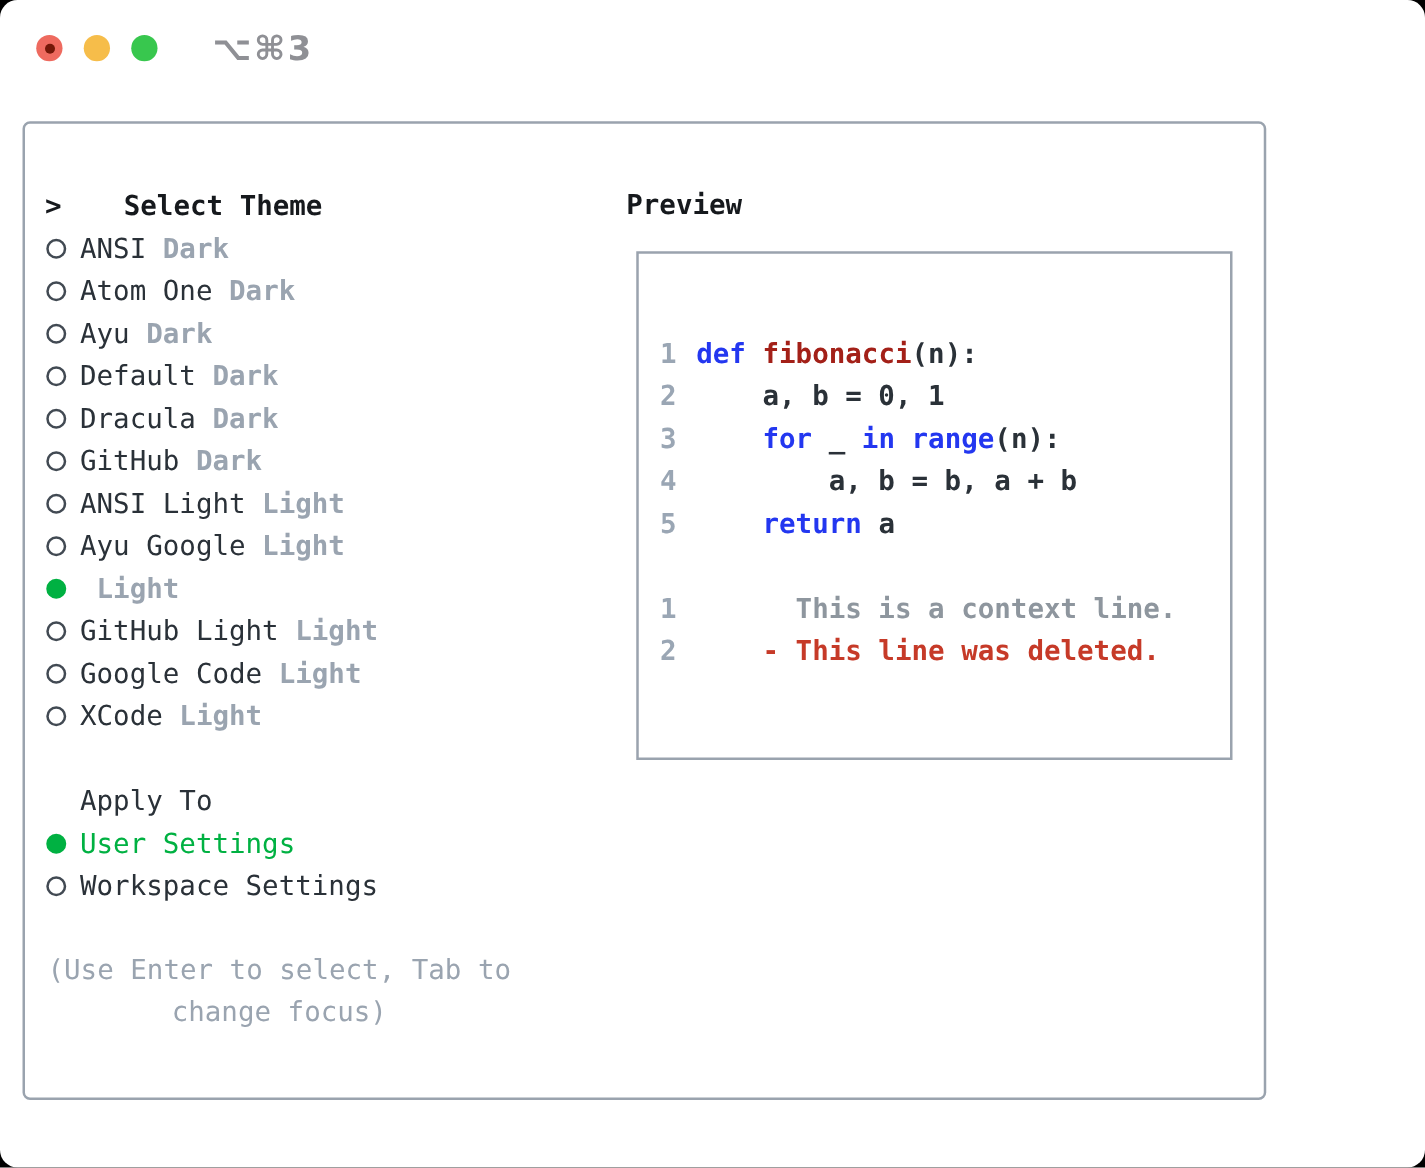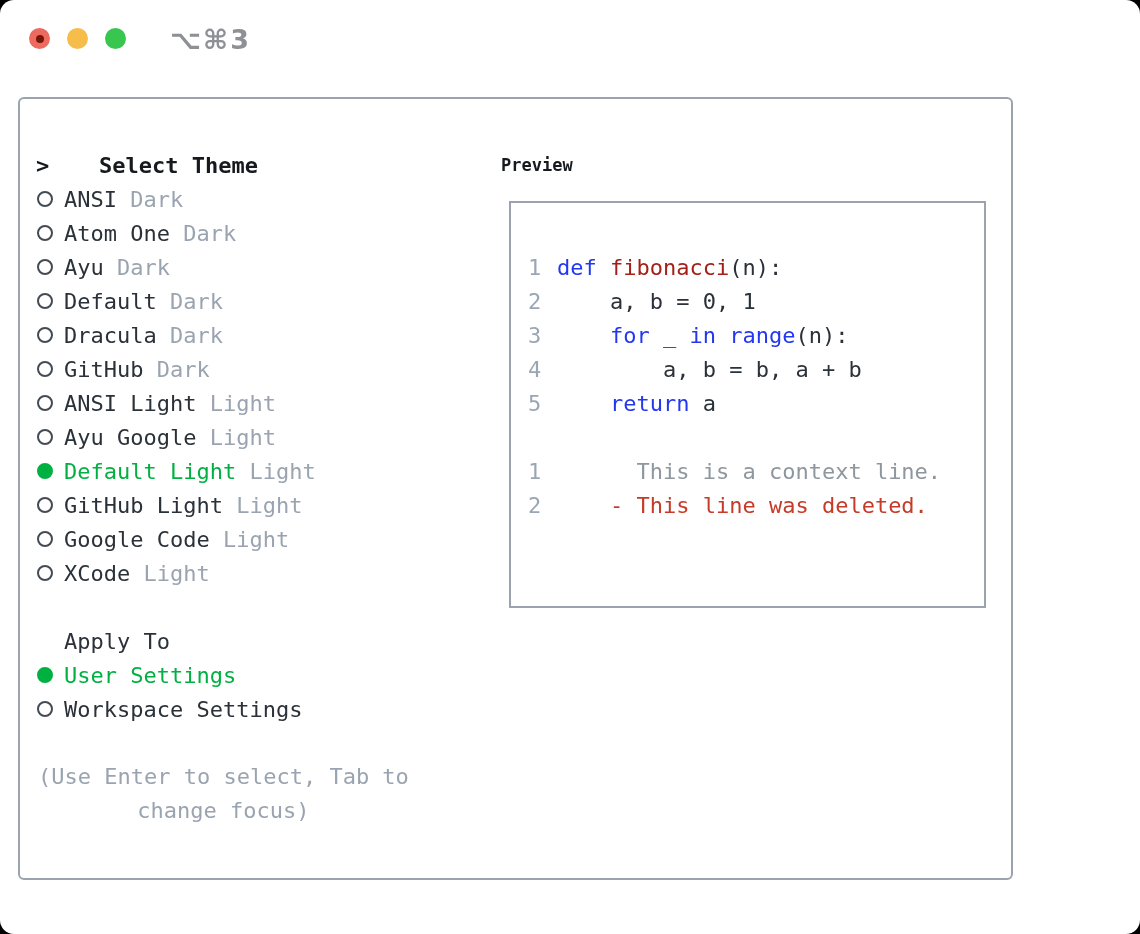--- a/index.html
+++ b/index.html
@@ -44,37 +44,37 @@
   .marker { width:28px; flex:none; display:flex; align-items:center; }
   .prompt-char { font-weight:bold; color:var(--heading_black); }
   .header-text { font-weight:bold; color:var(--heading_black);margin-left:35px; }
   .ring {
     width:12px; height:12px; border:2px solid #424a53;
     border-radius:50%; margin-left:1px;
   }
   .ring.selected { background:var(--accent_green); border-color:var(--accent_green); }
   .theme-name { color:var(--text_dark); }
   .theme-name.selected { color:var(--accent_green); }
-  .theme-variant { color:var(--muted_gray); }
+  .theme-variant { color:var(--muted_gray);font-weight:bold; }
   .apply-label.selected { color:var(--accent_green); }
   .spacer { height:34px; }
   .hint {
     margin-left:2px; font-size:22px; line-height:34px;
     color:var(--muted_gray); white-space:pre-line;text-align:center;
   }
   
   .preview-header {
     position:absolute; left:481px; top:49px; height:34px; line-height:34px;
-    font-size:17px; font-weight:bold; color:var(--heading_black);
+    font-size:22px; font-weight:bold; color:var(--heading_black);
   }
   .preview-box {
     position:absolute; left:489px; top:102px; width:473px; height:403px;
     border:2px solid var(--border_gray); background:#fff;
   }
-  .code { position:absolute; left:17px; top:48px; }
+  .code { position:absolute; left:17px; top:64px;font-weight:bold; }
   .code-line {
     margin:0; height:34px; line-height:34px; font-size:22px;
     font-family:"DejaVu Sans Mono", monospace; white-space:pre;
   }
   .ln { display:inline-block; width:29px; color:var(--line_number_gray); }
   .tok-kw    { color:var(--keyword_blue); }
   .tok-fn    { color:var(--function_red); }
   .tok-plain { color:var(--text_dark); }
   .tok-ctx   { color:var(--context_gray); }
   .tok-del   { color:var(--deleted_red);text-align:center; }
@@ -136,21 +136,20 @@
             <span class="theme-name">ANSI Light</span>
             <span class="theme-variant"> Light</span>
           </div>
           <div class="row">
             <span class="marker"><span class="ring"></span></span>
             <span class="theme-name">Ayu Google</span>
             <span class="theme-variant"> Light</span>
           </div>
           <div class="row">
             <span class="marker"><span class="ring selected"></span></span>
-            <span class="theme-name selected">Default Light</span>
             <span class="theme-variant"> Light</span>
           </div>
           <div class="row">
             <span class="marker"><span class="ring"></span></span>
             <span class="theme-name">GitHub Light</span>
             <span class="theme-variant"> Light</span>
           </div>
           <div class="row">
             <span class="marker"><span class="ring"></span></span>
             <span class="theme-name">Google Code</span>

